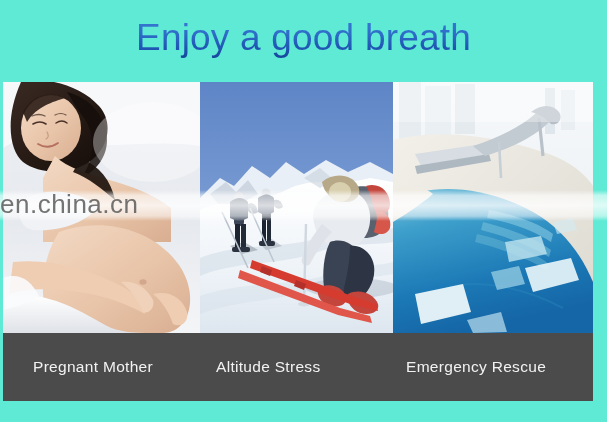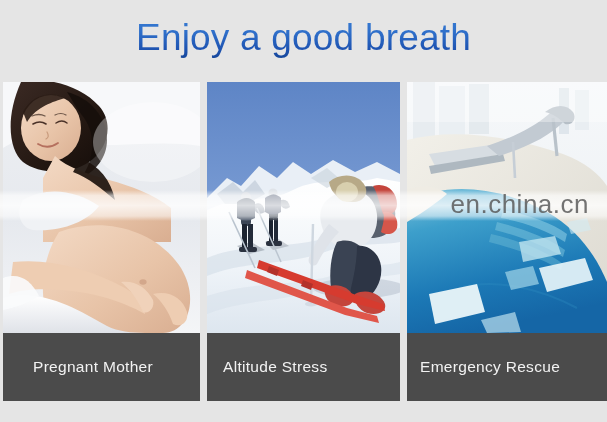--- a/index.html
+++ b/index.html
@@ -10,21 +10,21 @@
   body {
     width: 607px;
     height: 422px;
     font-family: "Liberation Sans", sans-serif;
     overflow: hidden;
     position: relative;
   }
   .page {
     position: absolute;
     inset: 0;
-    background: #e5e5e5;
+    background: #5eead4;
   }
 
   
   .headline {
     position: absolute;
     top: 14px;
     left: 0;
     width: 607px;
     text-align: center;
     font-size: 37px;
@@ -40,21 +40,20 @@
   }
 
   
   .panels {
     position: absolute;
     top: 82px;
     left: 3px;
     width: 604px;
     height: 319px;
     display: flex;
-    gap: 7px;
   }
   .panel {
     position: relative;
     height: 100%;
     overflow: hidden;
     background: #dfe4ea;
     flex: 0 0 auto;
   }
   .panel-1 { width: 197px; }
   .panel-2 { width: 193px; }
@@ -103,21 +102,21 @@
         rgba(255,255,255,0.80) 50%,
         rgba(255,255,255,0.55) 84%,
         rgba(255,255,255,0.0) 100%);
     pointer-events: none;
   }
   .watermark-text {
     position: absolute;
     left: 0;
     top: 188px;
     width: 589px;
-    text-align: right;
+    text-align: left;
     font-size: 26px;
     letter-spacing: 0.5px;
     color: rgba(85,85,85,0.82);
     font-weight: 400;
     pointer-events: none;
     line-height: 32px;
   }
 </style>
 </head>
 <body>

